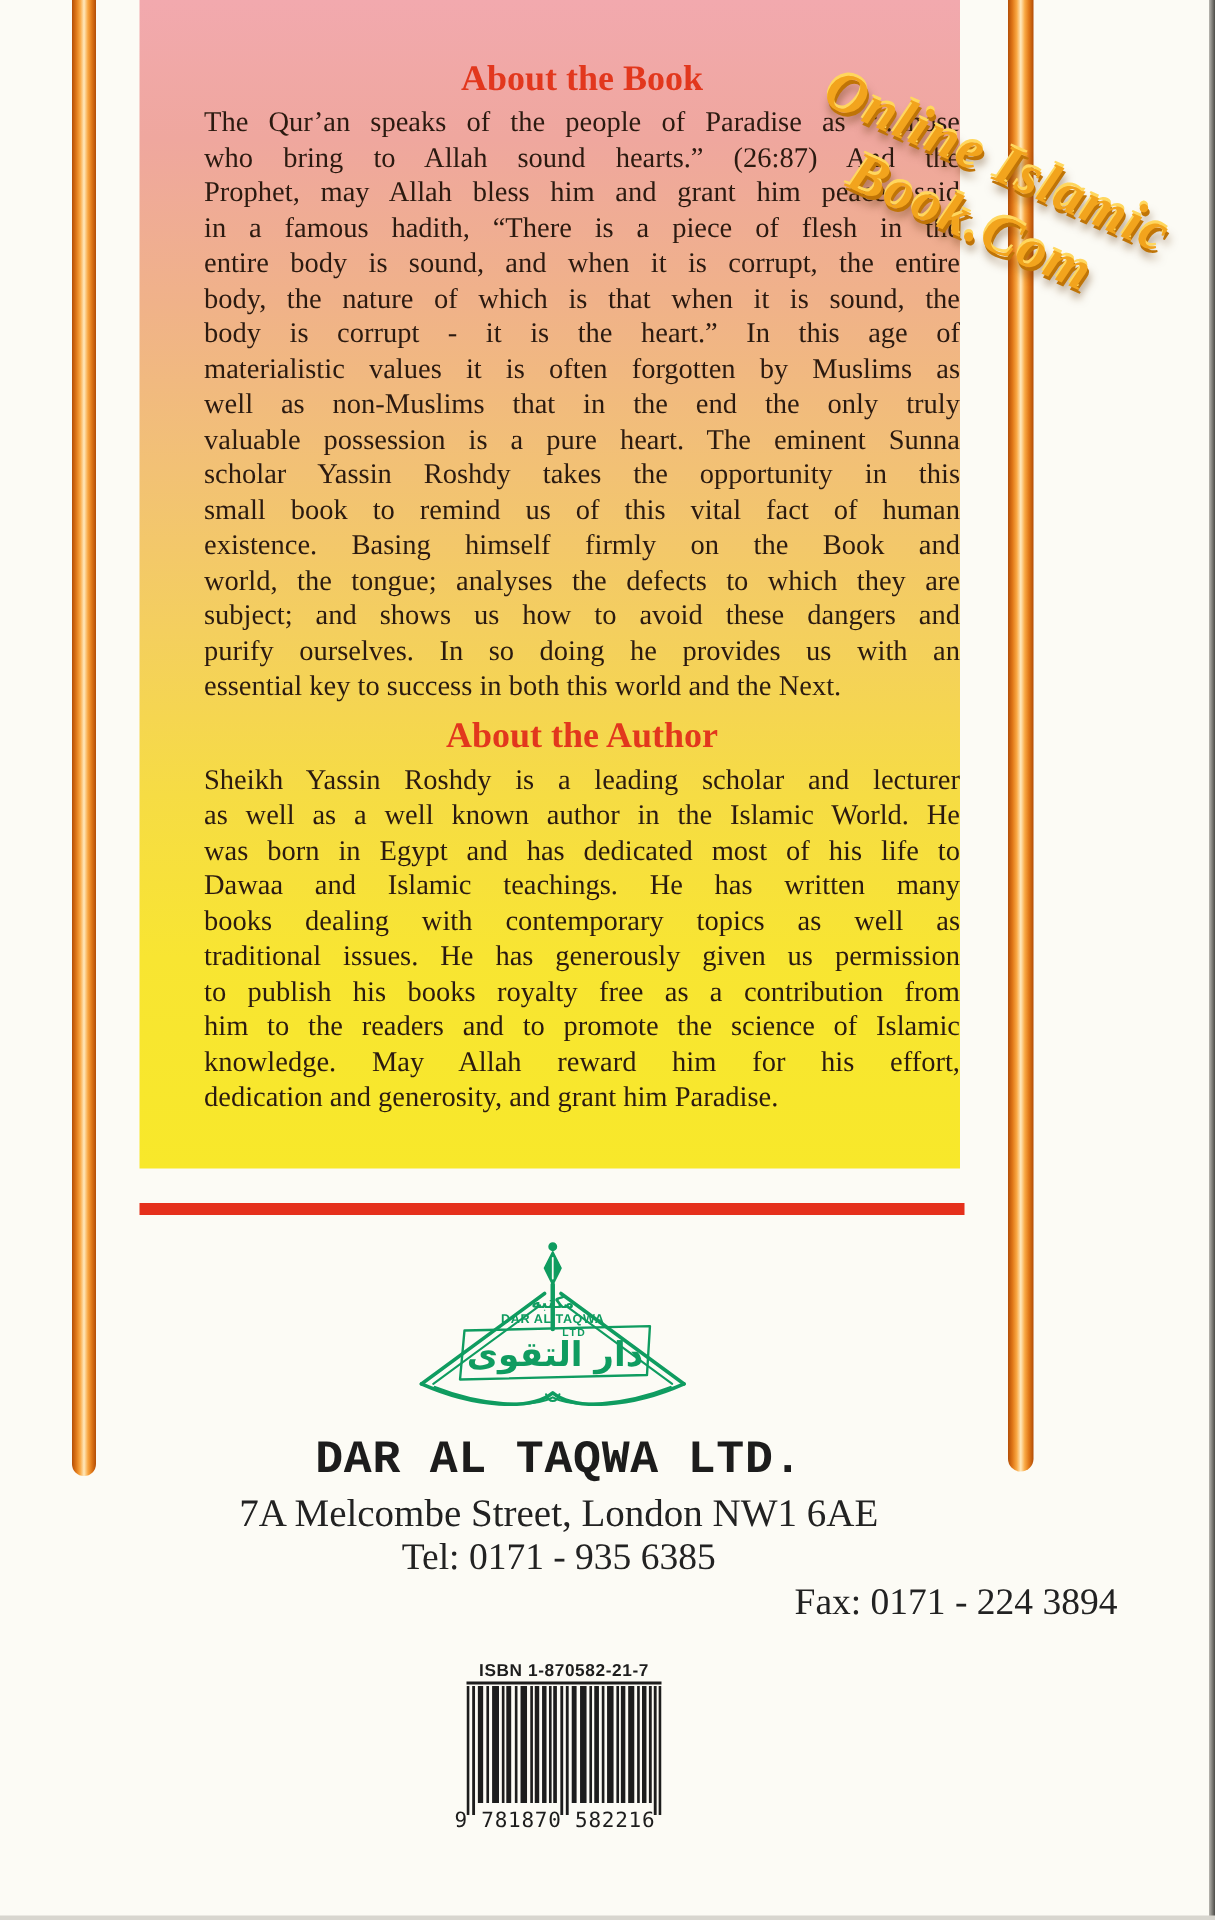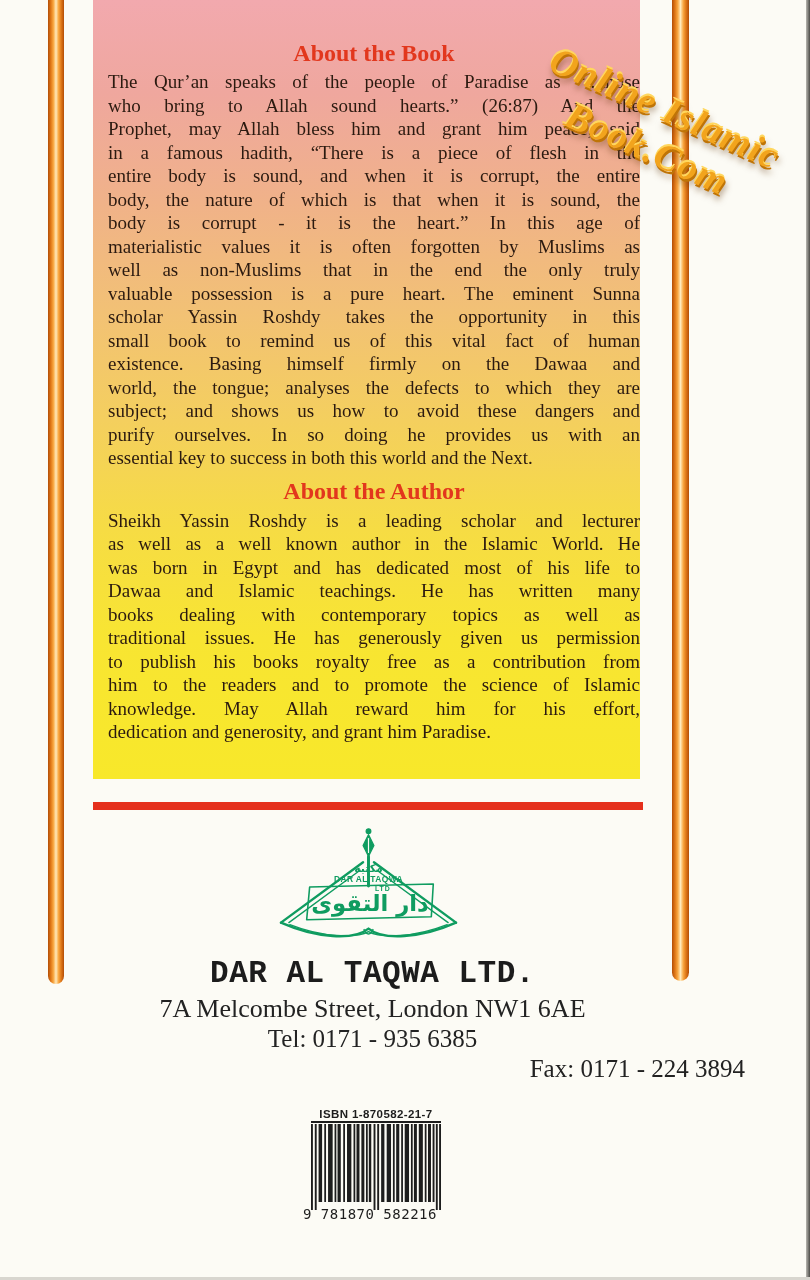--- a/index.html
+++ b/index.html
@@ -23,21 +23,21 @@
   .edge-right{position:absolute;top:0;right:0;width:4px;height:1280px;background:linear-gradient(90deg,#b9b7b1,#4c4b47);}
   .edge-bottom{position:absolute;left:0;bottom:0;width:810px;height:3px;background:#d8d6cf;}
 
   
   .panel{
     position:absolute;left:93px;top:0;width:547px;height:779px;
     background:linear-gradient(180deg,
       #f2a9ae 0%, #efa79e 12%, #f0b289 26%, #f2c175 40%,
       #f4cf5e 54%, #f6dc44 68%, #f8e532 82%, #f8e82a 100%);
   }
-  .panel-inner{padding:0 0 0 15px;}
+  .panel-inner{padding:0 0 0 15px;margin-left:28px;}
   .sec-heading{
     margin:0;color:#e2371d;font-weight:bold;
     font-size:24px;line-height:26px;text-align:center;
   }
   .h-book{padding-top:40px;padding-bottom:4px;}
   .h-author{padding-top:8px;padding-bottom:5px;text-align:center;}
   .jline{
     color:#2b1a10;font-size:19px;line-height:23.5px;
     text-align:justify;text-align-last:justify;
     white-space:normal;
@@ -107,21 +107,21 @@
         <div class="jline">Prophet, may Allah bless him and grant him peace, said</div>
         <div class="jline">in a famous hadith, “There is a piece of flesh in the</div>
         <div class="jline">entire body is sound, and when it is corrupt, the entire</div>
         <div class="jline">body, the nature of which is that when it is sound, the</div>
         <div class="jline">body is corrupt - it is the heart.” In this age of</div>
         <div class="jline">materialistic values it is often forgotten by Muslims as</div>
         <div class="jline">well as non-Muslims that in the end the only truly</div>
         <div class="jline">valuable possession is a pure heart. The eminent Sunna</div>
         <div class="jline">scholar Yassin Roshdy takes the opportunity in this</div>
         <div class="jline">small book to remind us of this vital fact of human</div>
-        <div class="jline">existence. Basing himself firmly on the Dawaa and</div>
+        <div class="jline">existence. Basing himself firmly on the Book and</div>
         <div class="jline">world, the tongue; analyses the defects to which they are</div>
         <div class="jline">subject; and shows us how to avoid these dangers and</div>
         <div class="jline">purify ourselves.  In so doing he provides us with an</div>
         <div class="jline last">essential key to success in both this world and the Next.</div>
       </div>
       <h2 class="sec-heading h-author">About the Author</h2>
       <div>
         <div class="jline">Sheikh Yassin Roshdy is a leading scholar and lecturer</div>
         <div class="jline">as well as a well known author in the Islamic World.  He</div>
         <div class="jline">was born in Egypt and has dedicated most of his life to</div>

